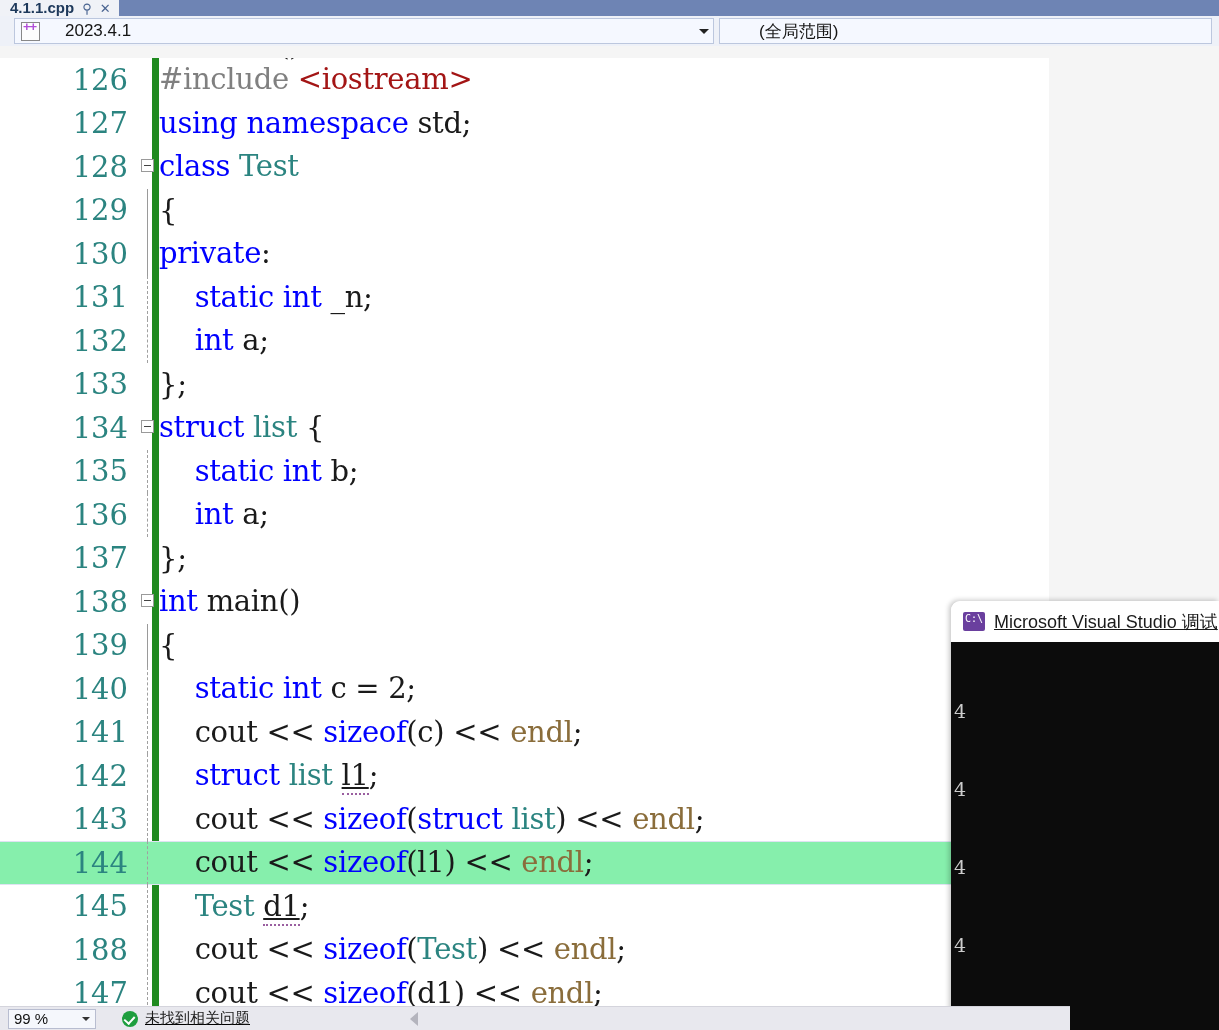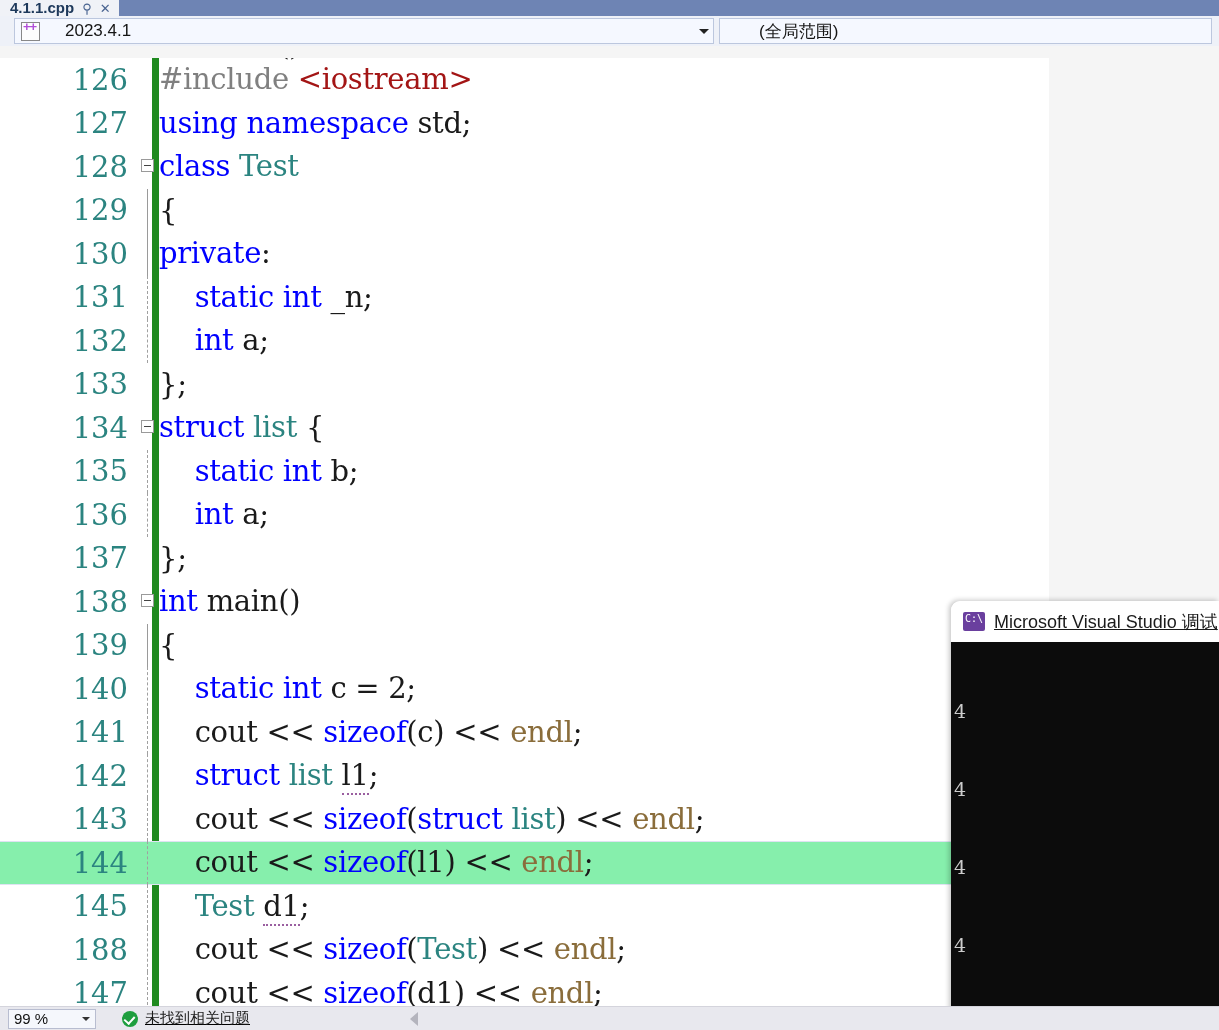--- a/index.html
+++ b/index.html
@@ -142,21 +142,21 @@
     color: #1a1a1a;
     line-height: 43px;
     letter-spacing: -0.3px;
   }
   .k    { color: #0000ff; }      
   .t    { color: #2b8480; }      
   .pp   { color: #808080; }      
   .str  { color: #a31515; }      
   .endl { color: #8a6d3b; }      
   .pl   { color: #1a1a1a; }      
-  .sq   { border-bottom: 2px dotted #9a5fa0; padding-bottom: 1px; }
+  .sq   { border-bottom: 2px dotted #9a5fa0; padding-bottom: 1px; text-decoration: underline; }
 
   .row.current {
     border-top: 1px solid #dfe3f2;
     border-bottom: 1px solid #dfe3f2;
     background: #86efac;
   }
 
   
   .clipped-top {
     position: absolute; left: 0; top: -34px;
@@ -210,21 +210,21 @@
     line-height: 26px;
     padding: 4px 0 0 3px;
     white-space: pre;
     overflow: hidden;
   }
   .console-line { height: 26px; }
 
   
   .statusbar {
     position: absolute; left: 0; top: 1006px;
-    width: 1219px; height: 24px;
+    width: 1070px; height: 24px;
     background: #e8e8ee;
     display: flex; align-items: center;
     border-top: 1px solid #d4d4dc;
   }
   .zoom-combo {
     margin-left: 8px; width: 88px; height: 20px;
     background: #f5f7fc; border: 1px solid #b8bdd0;
     display: flex; align-items: center;
     position: relative;
     font-size: 15px; color: #111;

